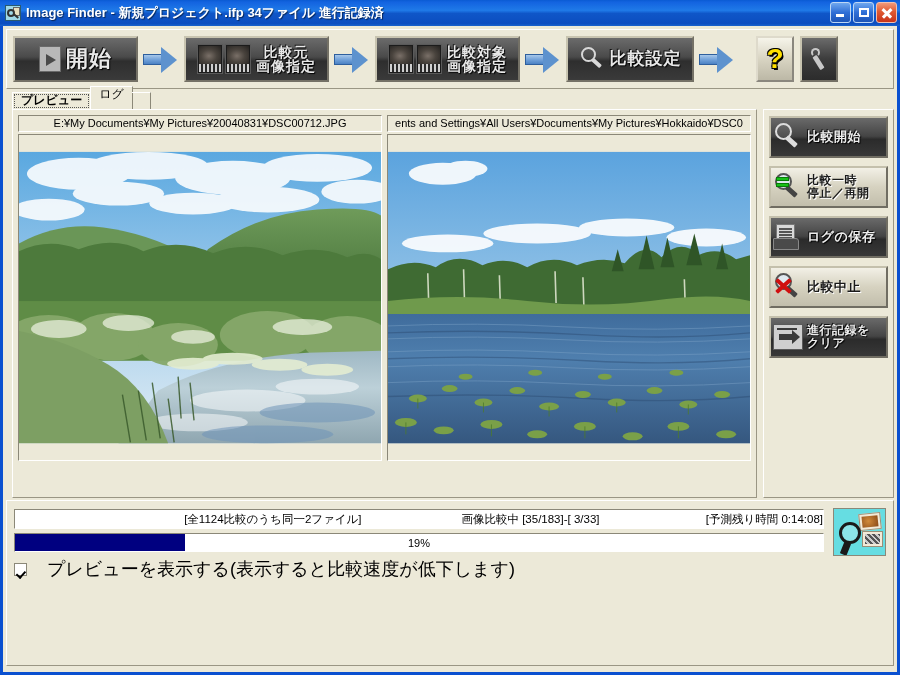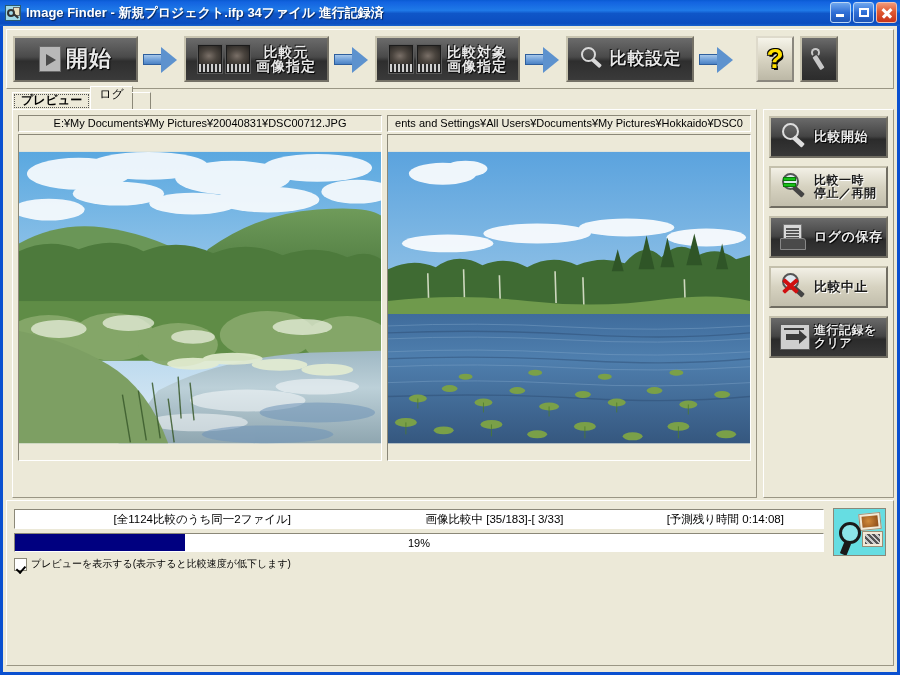--- a/index.html
+++ b/index.html
@@ -119,21 +119,21 @@
        border-bottom-color:#fff;box-sizing:border-box;overflow:hidden;}
   .photo{position:absolute;left:0;right:0;top:0;bottom:0;}
 
   
   #actions{position:absolute;left:757px;top:17px;width:131px;height:389px;
        background:#ece9d8;border:1px solid #fff;
        border-right-color:#9a9684;border-bottom-color:#9a9684;box-sizing:border-box;
        padding:6px 5px;}
   .act-btn{width:119px;height:42px;margin-bottom:8px;box-sizing:border-box;
        border:2px outset #c4c0ac;cursor:pointer;display:flex;align-items:center;
-       gap:4px;padding-left:9px;}
+       gap:4px;padding-left:2px;}
   .act-dark{background:linear-gradient(to bottom,#6a6a6a,#444 48%,#2b2b2b 56%,#383838);}
   .act-light{background:linear-gradient(to bottom,#f2f0e6,#d6d2c0 50%,#c2beac);}
   .act-label{font-weight:bold;font-size:13px;letter-spacing:0.5px;line-height:1.05;
        white-space:pre-line;}
   .act-dark .act-label{color:#ededed;text-shadow:1px 1px 1px #000,-1px -1px 0 #111;}
   .act-light .act-label{color:#1a1a1a;text-shadow:1px 1px 0 #fff;}
   .ic{width:30px;height:30px;position:relative;flex:0 0 auto;}
   .ic .ring{position:absolute;left:2px;top:1px;width:17px;height:17px;border-radius:50%;
        box-sizing:border-box;border:2.4px solid #ddd;}
   .ic.dk .ring{border-color:#ddd;background:rgba(255,255,255,.07);}
@@ -162,21 +162,21 @@
        border-left:8px solid #3a3a3a;}
 
   
   #bottom{position:absolute;left:3px;top:474px;width:888px;height:166px;
        background:#ece9d8;border:1px solid #fff;
        border-right-color:#9a9684;border-bottom-color:#9a9684;box-sizing:border-box;}
   #statusrow{position:absolute;left:7px;top:8px;width:810px;height:20px;
        background:#fff;border:1px solid #8b8878;border-right-color:#fff;
        border-bottom-color:#fff;box-sizing:border-box;display:flex;align-items:center;
        font-size:11.5px;color:#000;}
-  .st-cell{text-align:center;white-space:nowrap;overflow:hidden;margin-left:28px;}
+  .st-cell{text-align:right;white-space:nowrap;overflow:hidden;margin-left:28px;}
   #st1{width:44%;} #st2{width:29%;} #st3{width:27%;}
   #logo-badge{position:absolute;right:7px;top:7px;width:53px;height:48px;
        background:#66dde2;border:1px solid #8b8878;box-sizing:border-box;
        overflow:hidden;}
   #logo-badge .ph1{position:absolute;right:4px;top:4px;width:22px;height:17px;
        background:#f2ead8;border:1px solid #9a8f78;box-sizing:border-box;transform:rotate(-6deg);}
   #logo-badge .ph1 b{position:absolute;left:2px;top:2px;right:2px;bottom:2px;display:block;
        background:radial-gradient(circle at 40% 45%,#d08a3a,#8a4a18);}
   #logo-badge .ph2{position:absolute;right:2px;bottom:8px;width:21px;height:16px;
        background:#f2ead8;border:1px solid #9a8f78;box-sizing:border-box;}
@@ -187,22 +187,22 @@
   #logo-badge .mh{position:absolute;left:8px;top:33px;width:7px;height:13px;
        background:#1a1a1a;transform:rotate(22deg);border-radius:1px;}
 
   #progress-wrap{position:absolute;left:7px;top:32px;width:810px;height:19px;
        background:#fff;border:1px solid #8b8878;border-right-color:#fff;
        border-bottom-color:#fff;box-sizing:border-box;}
   #progress-fill{position:absolute;left:0;top:0;bottom:0;background:#000080;}
   #progress-text{position:absolute;left:0;right:0;top:0;bottom:0;
        display:flex;align-items:center;justify-content:center;font-size:11px;color:#000;}
 
-  #chk-row{position:absolute;left:7px;top:56px;display:flex;align-items:center;gap:4px;
-       font-size:10px;color:#000;cursor:pointer;}
+  #chk-row{position:absolute;left:7px;top:56px;display:flex;align-items:center;gap:20px;
+       font-size:18px;color:#000;cursor:pointer;}
   #chk-box{width:13px;height:13px;background:#fff;border:1px solid #8b8878;
        box-sizing:border-box;position:relative;flex:0 0 auto;}
   #chk-box:after{content:"";position:absolute;left:3px;top:5px;width:3.5px;height:7px;
        border:solid #000;border-width:0 2px 2px 0;transform:rotate(42deg);}
 
   #logbox{position:absolute;left:7px;top:76px;width:873px;height:84px;
        background:#fff;border:1px solid #8b8878;border-right-color:#fff;
        border-bottom-color:#fff;box-sizing:border-box;overflow:hidden;}
   #logtext{position:absolute;left:3px;top:2px;right:20px;font-size:11.5px;
        line-height:14px;color:#000;white-space:pre;}

